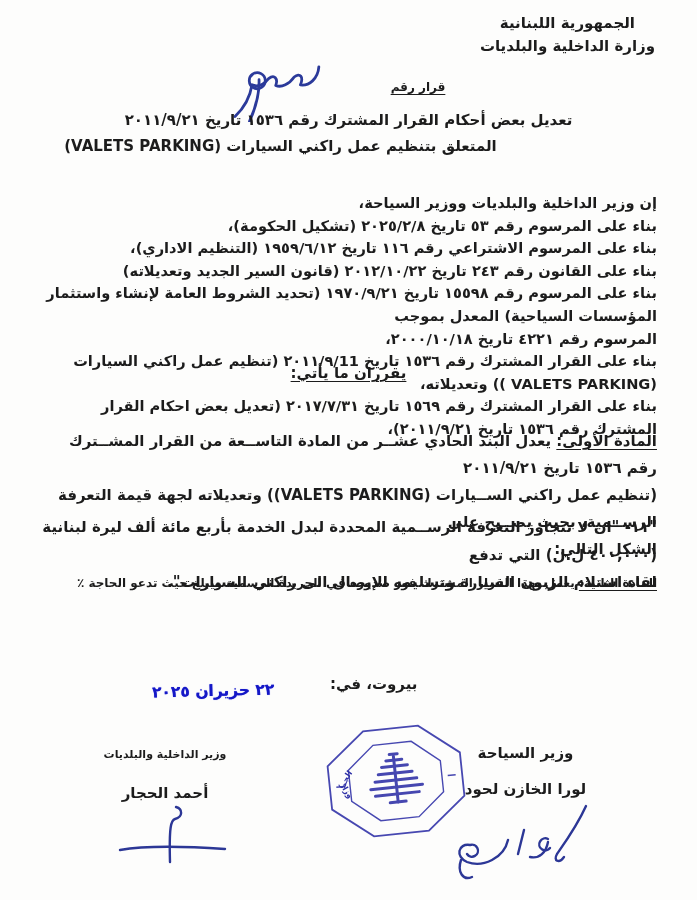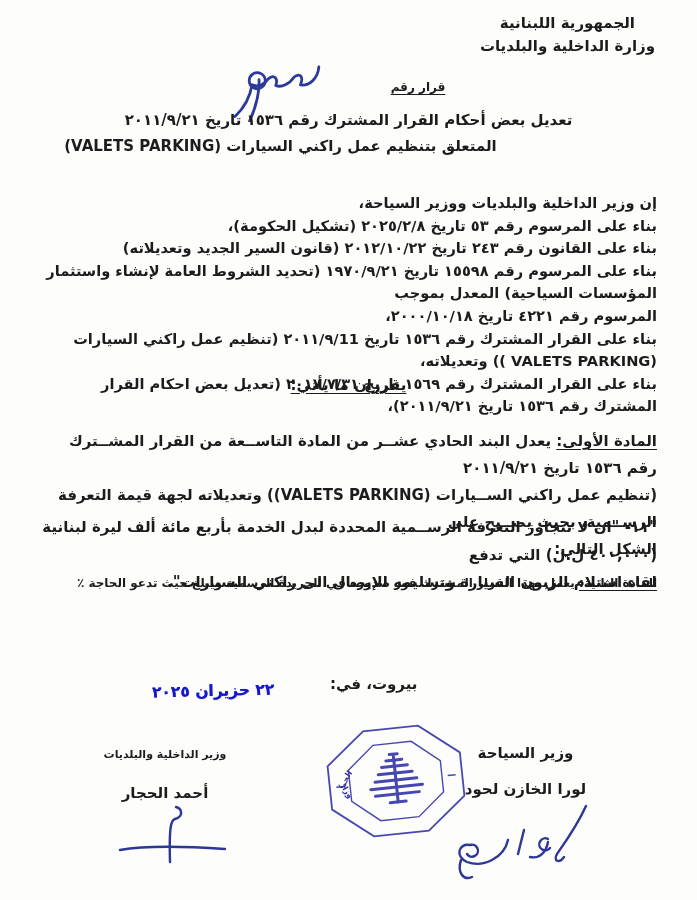--- a/index.html
+++ b/index.html
@@ -20,21 +20,21 @@
     text-decoration:underline;text-underline-offset:3px;margin-left:40px;}
   .hand-number{top:58px;left:214px;width:118px;height:64px;}
 
   
   .title1{top:111px;left:0;width:697px;font-size:15px;font-weight:bold;text-align:center;}
   .title2{top:137px;left:0;width:561px;font-size:15px;font-weight:bold;text-align:center;}
 
   
   .preamble{top:192px;right:40px;width:622px;font-size:14.6px;font-weight:bold;line-height:22.6px;text-align:right;}
 
-  .decide-heading{top:376px;left:0;width:697px;text-align:center;font-size:15px;font-weight:bold;
+  .decide-heading{top:364px;left:0;width:697px;text-align:center;font-size:15px;font-weight:bold;
     text-decoration:underline;text-underline-offset:3px;}
 
   
   .article1{top:428px;right:40px;width:622px;font-size:15px;font-weight:bold;line-height:27px;text-align:right;}
   .quote{top:514px;right:40px;width:622px;font-size:15px;font-weight:bold;line-height:27.5px;text-align:right;}
   .article2{top:576px;right:40px;width:622px;font-size:12px;font-weight:bold;text-align:right;}
   .u{text-decoration:underline;text-underline-offset:3px;}
 
   
   .place-line{top:675px;left:330px;font-size:15px;font-weight:bold;}
@@ -74,20 +74,21 @@
     <path d="M 43,19 C 42,32 37,45 30,57"></path>
   </g>
 </svg>
 
 <div class="abs title1 ar">تعديل بعض أحكام القرار المشترك رقم ١٥٣٦ تاريخ ٢٠١١/٩/٢١</div>
 <div class="abs title2 ar">المتعلق بتنظيم عمل راكني السيارات (VALETS PARKING)</div>
 
 <div class="abs preamble ar">
   <div>إن وزير الداخلية والبلديات ووزير السياحة،</div>
   <div>بناء على المرسوم رقم ٥٣ تاريخ ٢٠٢٥/٢/٨ (تشكيل الحكومة)،</div>
+  <div>بناء على المرسوم الاشتراعي رقم ١١٦ تاريخ ١٩٥٩/٦/١٢ (التنظيم الاداري)،</div>
   <div>بناء على القانون رقم ٢٤٣ تاريخ ٢٠١٢/١٠/٢٢ (قانون السير الجديد وتعديلاته)</div>
   <div>بناء على المرسوم رقم ١٥٥٩٨ تاريخ ١٩٧٠/٩/٢١ (تحديد الشروط العامة لإنشاء واستثمار المؤسسات السياحية) المعدل بموجب</div>
   <div>المرسوم رقم ٤٢٢١ تاريخ ٢٠٠٠/١٠/١٨،</div>
   <div>بناء على القرار المشترك رقم ١٥٣٦ تاريخ ٢٠١١/٩/11 (تنظيم عمل راكني السيارات (VALETS PARKING )) وتعديلاته،</div>
   <div>بناء على القرار المشترك رقم ١٥٦٩ تاريخ ٢٠١٧/٧/٣١ (تعديل بعض احكام القرار المشترك رقم ١٥٣٦ تاريخ ٢٠١١/٩/٢١)،</div>
 </div>
 
 <div class="abs decide-heading ar">يقرران ما يأتي:</div>
 
 <div class="abs article1 ar">

